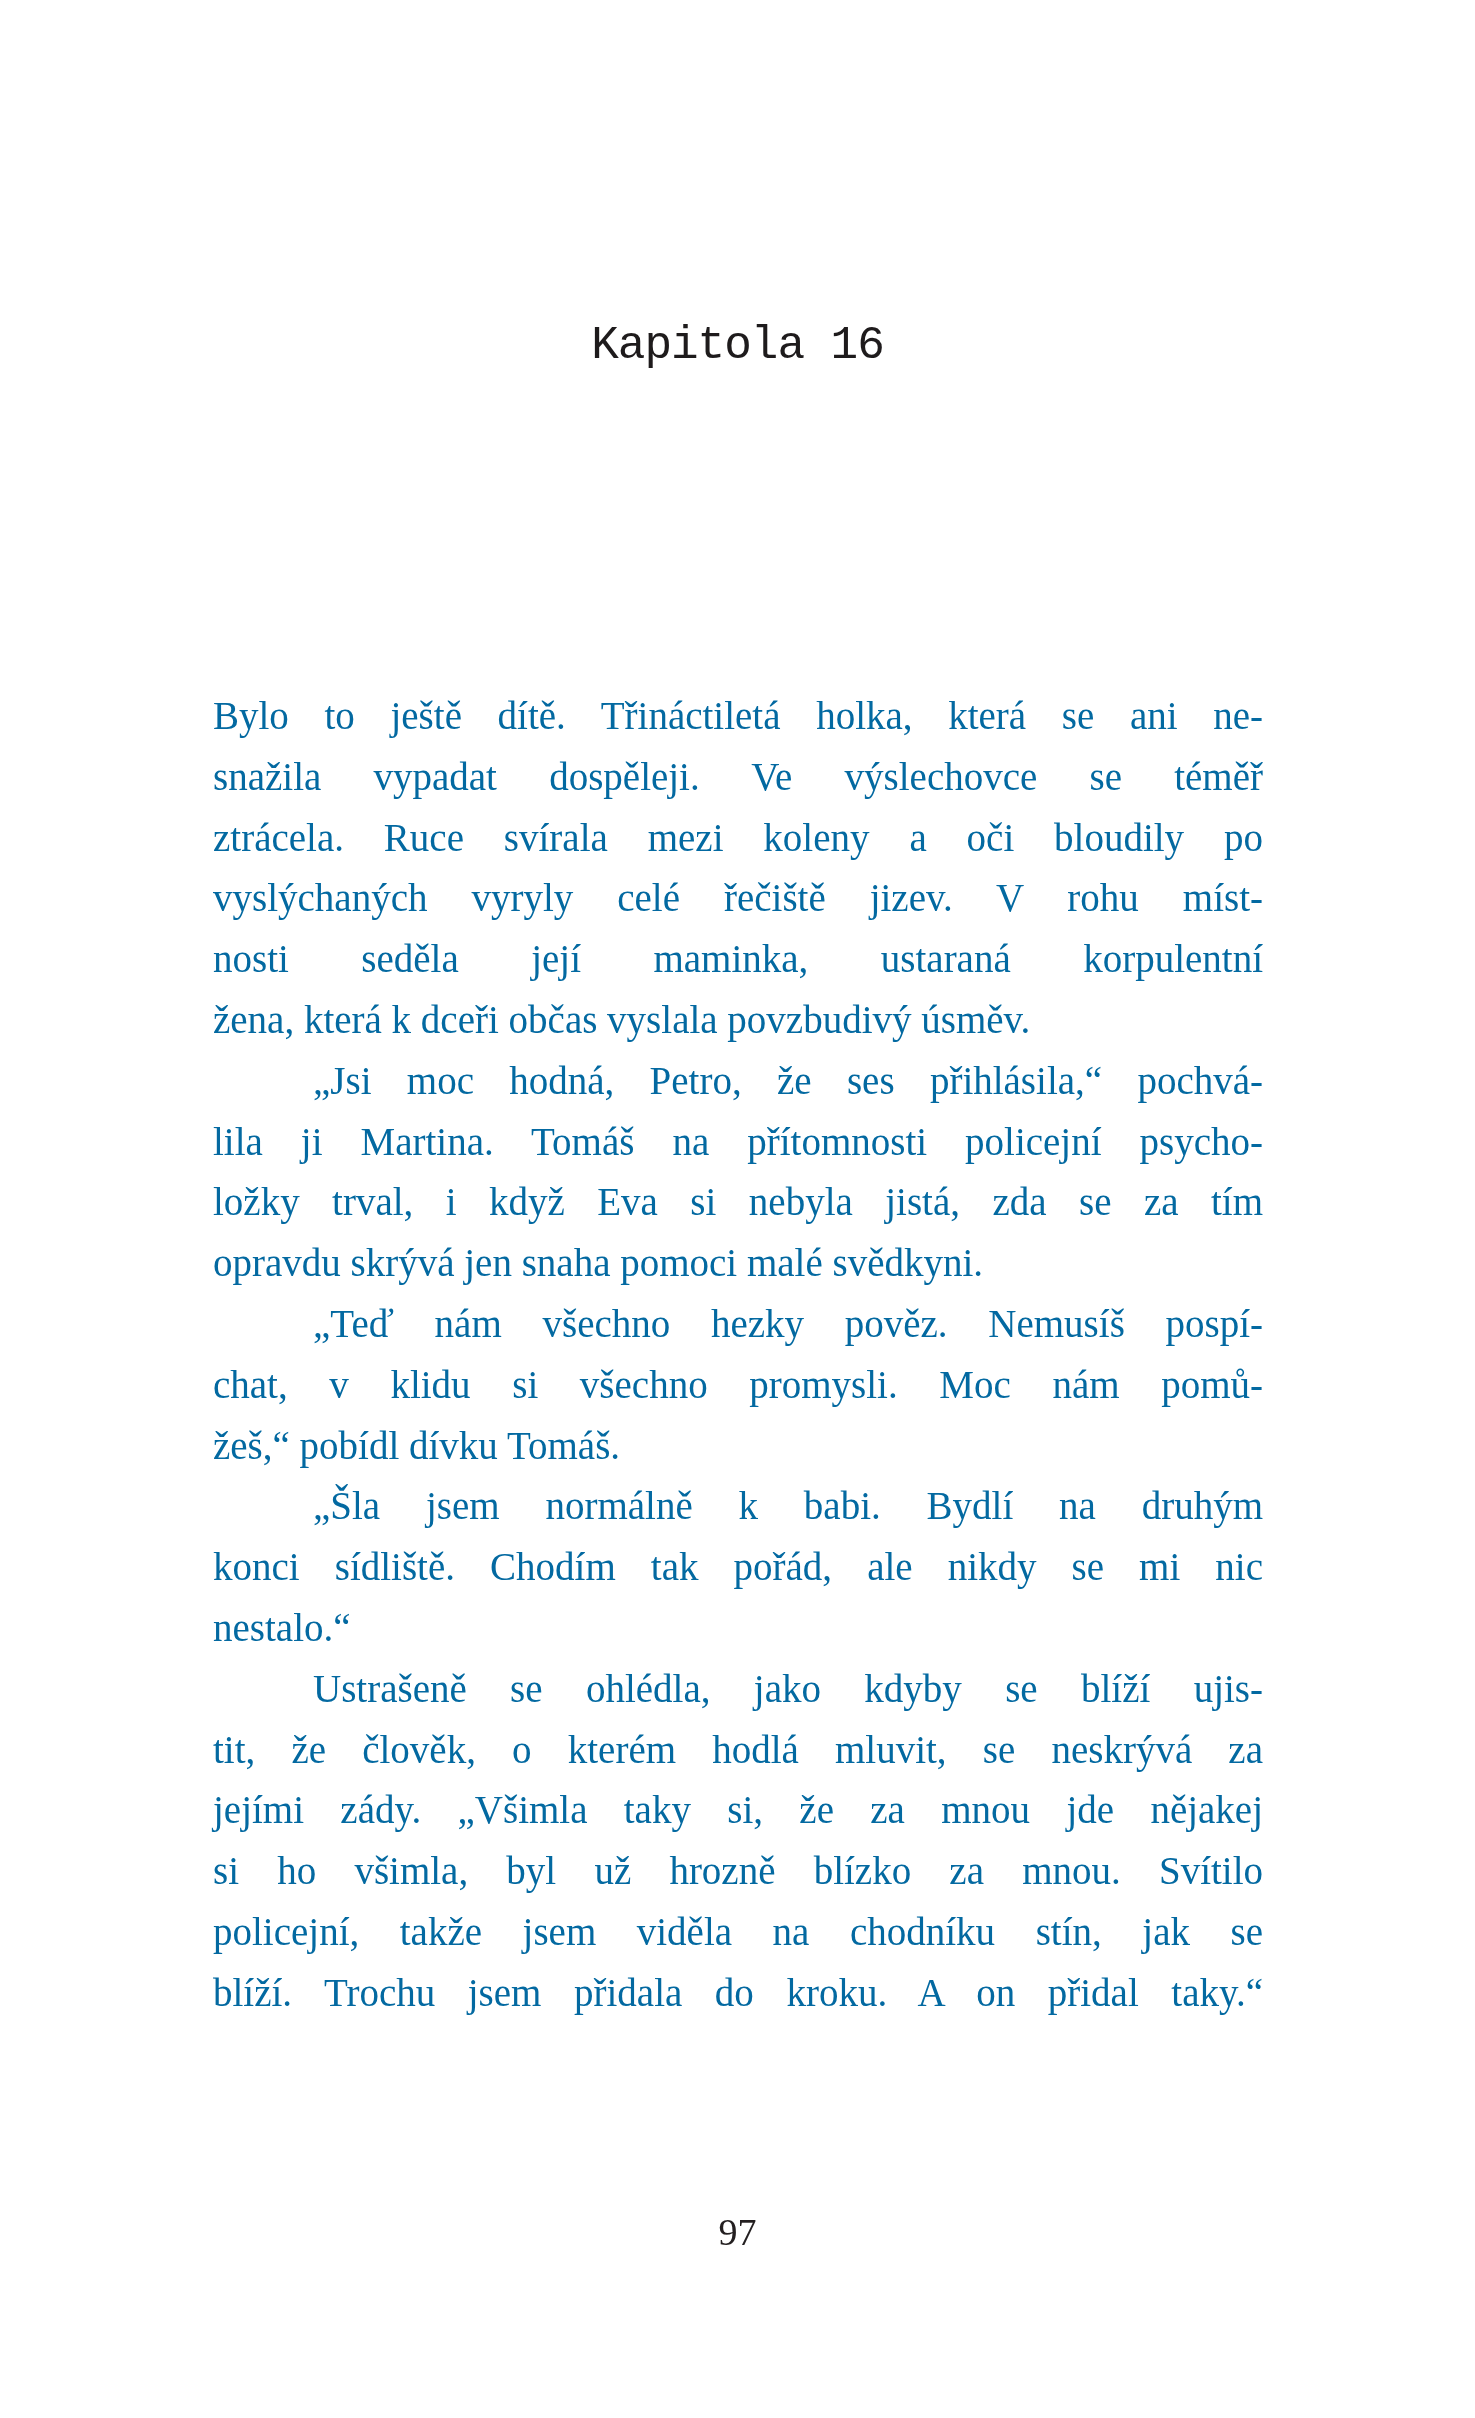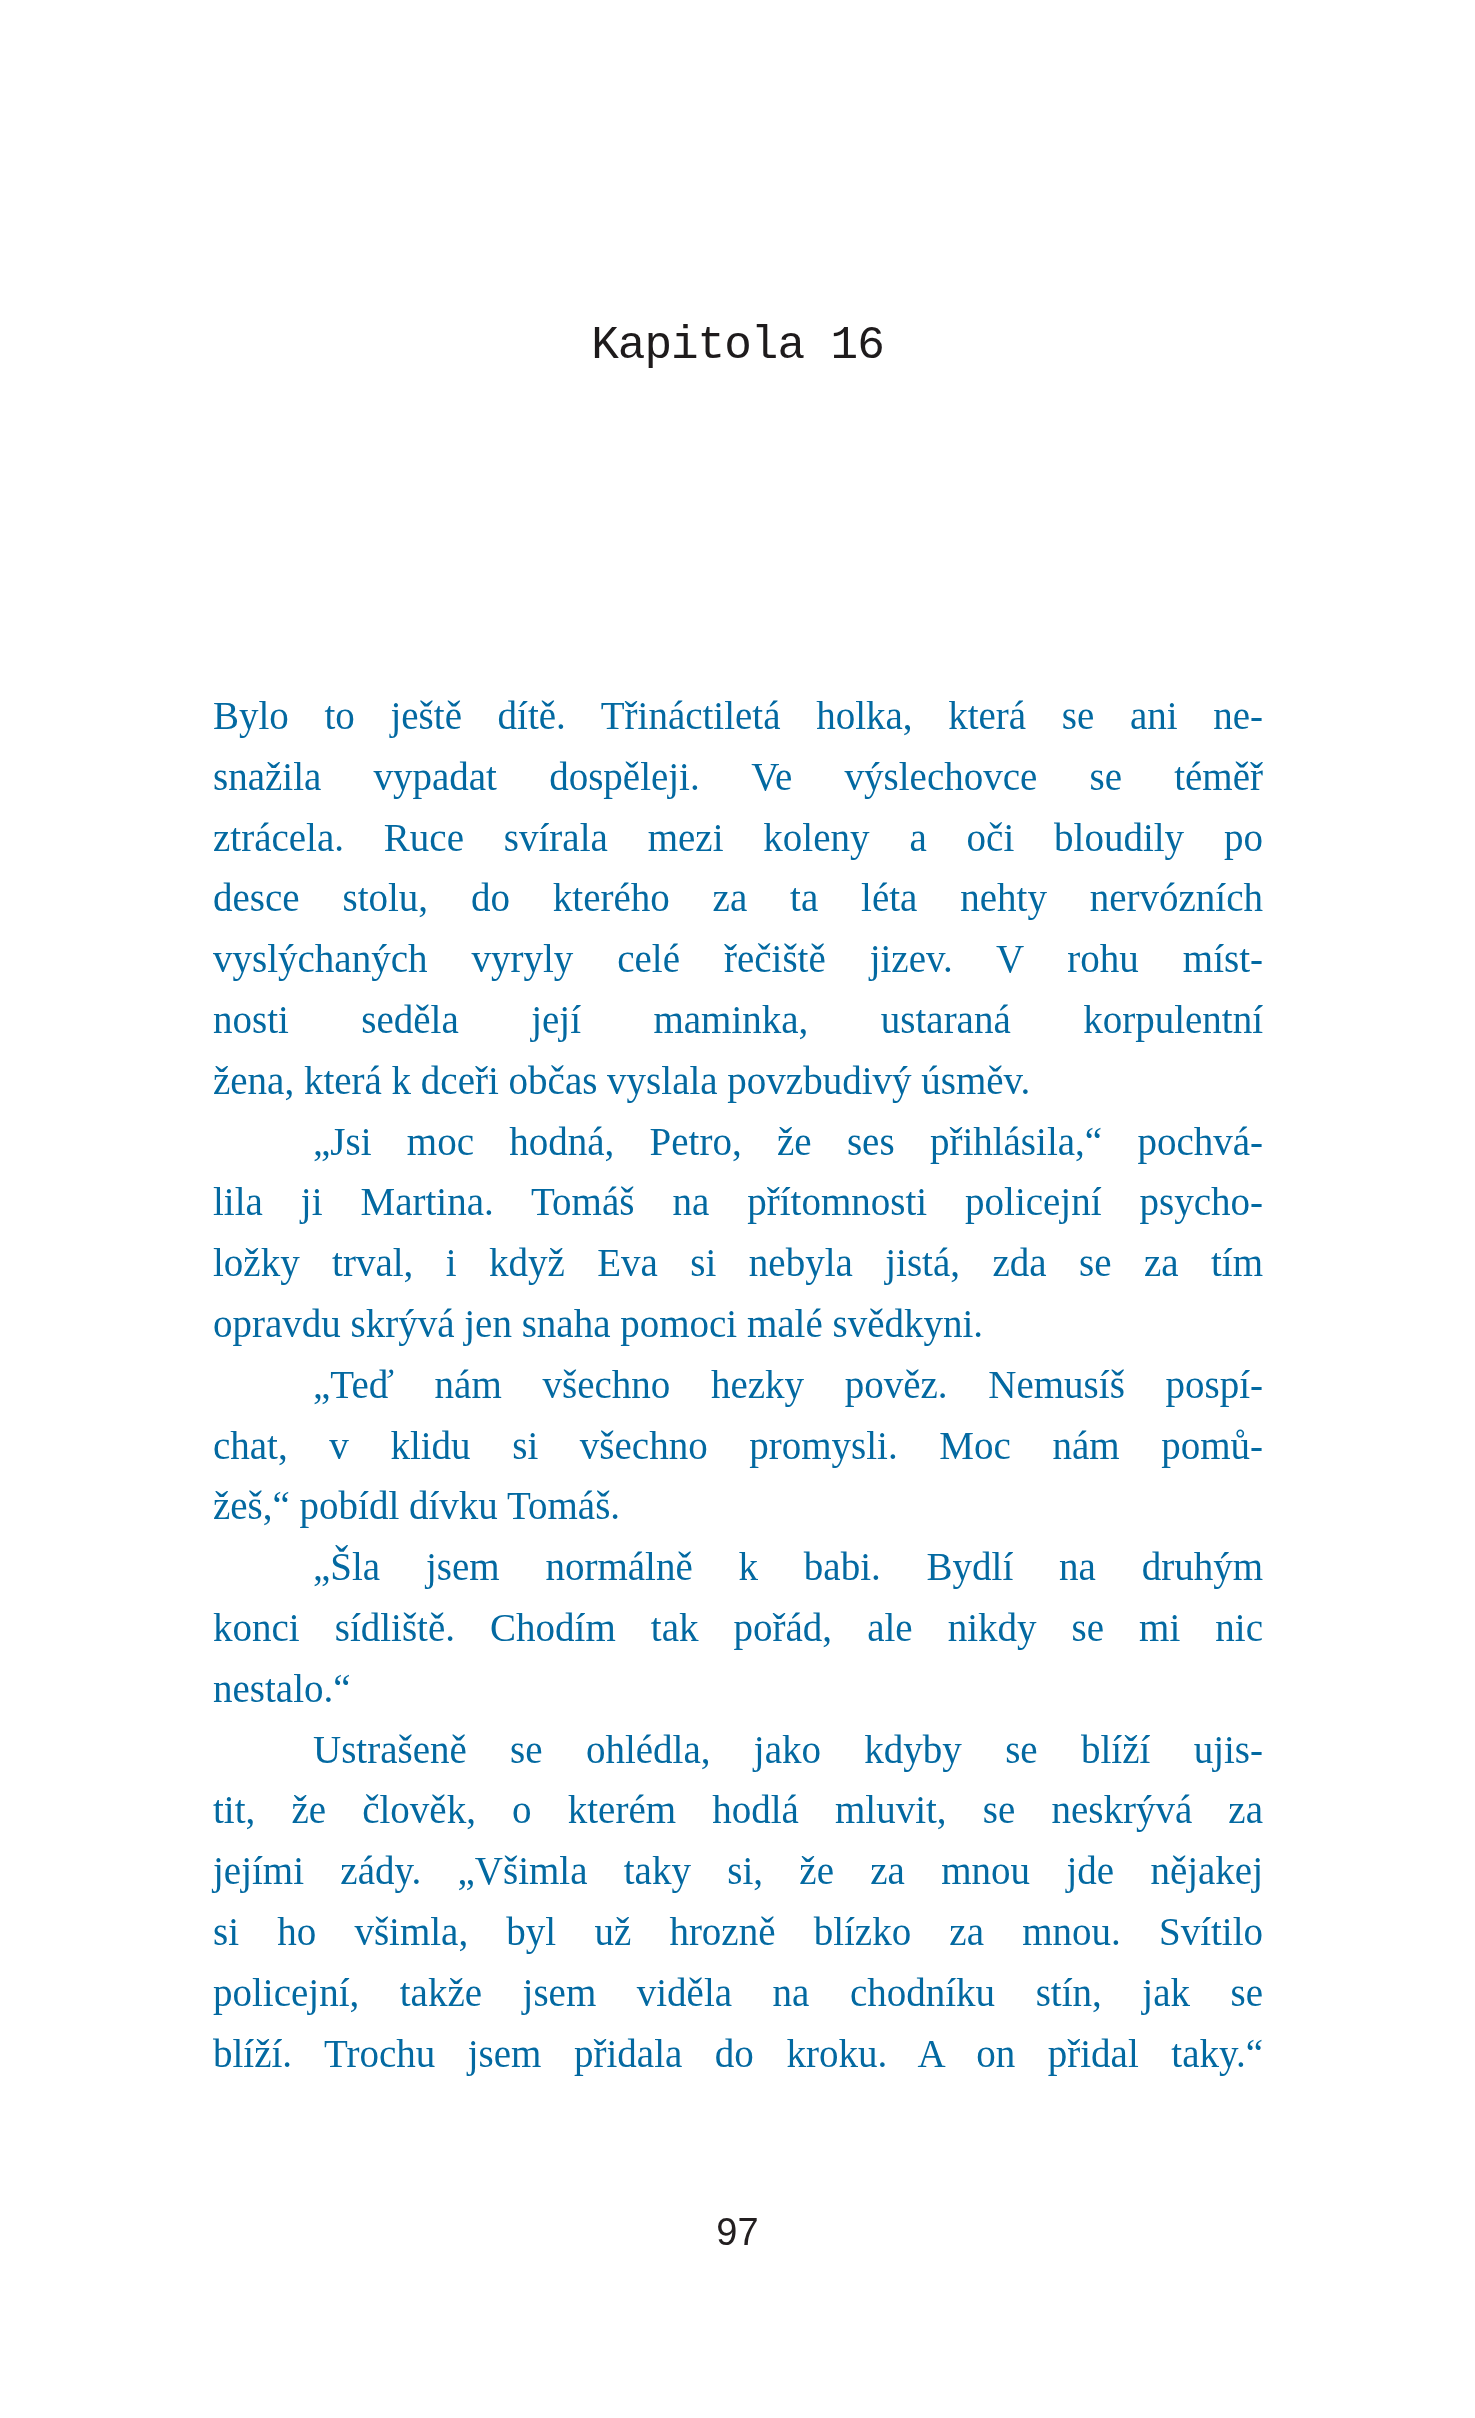--- a/index.html
+++ b/index.html
@@ -50,36 +50,35 @@
   }
   .line.indent {
     padding-left: 100px;
   }
   .page-number {
     position: absolute;
     left: 0;
     width: 1475px;
     top: 2208px;
     text-align: center;
-    font-family: Liberation Sans, sans-serif;
+    font-family: Liberation Serif, serif;
     font-size: 38px;
     line-height: 48px;
     color: #231f20;
   }
 </style>
 </head>
 <body>
 
 <h1 class="chapter-title">Kapitola 16</h1>
 
 <div class="body-text" id="body-text">
     <span class="line">Bylo to ještě dítě. Třináctiletá holka, která se ani ne-</span>
     <span class="line">snažila vypadat dospěleji. Ve výslechovce se téměř</span>
     <span class="line">ztrácela. Ruce svírala mezi koleny a oči bloudily po</span>
-    <span class="line">desce stolu, do kterého za ta léta nehty nervózních</span>
     <span class="line">vyslýchaných vyryly celé řečiště jizev. V rohu míst-</span>
     <span class="line">nosti seděla její maminka, ustaraná korpulentní</span>
     <span class="line last">žena, která k dceři občas vyslala povzbudivý úsměv.</span>
     <span class="line indent">„Jsi moc hodná, Petro, že ses přihlásila,“ pochvá-</span>
     <span class="line">lila ji Martina. Tomáš na přítomnosti policejní psycho-</span>
     <span class="line">ložky trval, i když Eva si nebyla jistá, zda se za tím</span>
     <span class="line last">opravdu skrývá jen snaha pomoci malé svědkyni.</span>
     <span class="line indent">„Teď nám všechno hezky pověz. Nemusíš pospí-</span>
     <span class="line">chat, v klidu si všechno promysli. Moc nám pomů-</span>
     <span class="line last">žeš,“ pobídl dívku Tomáš.</span>

